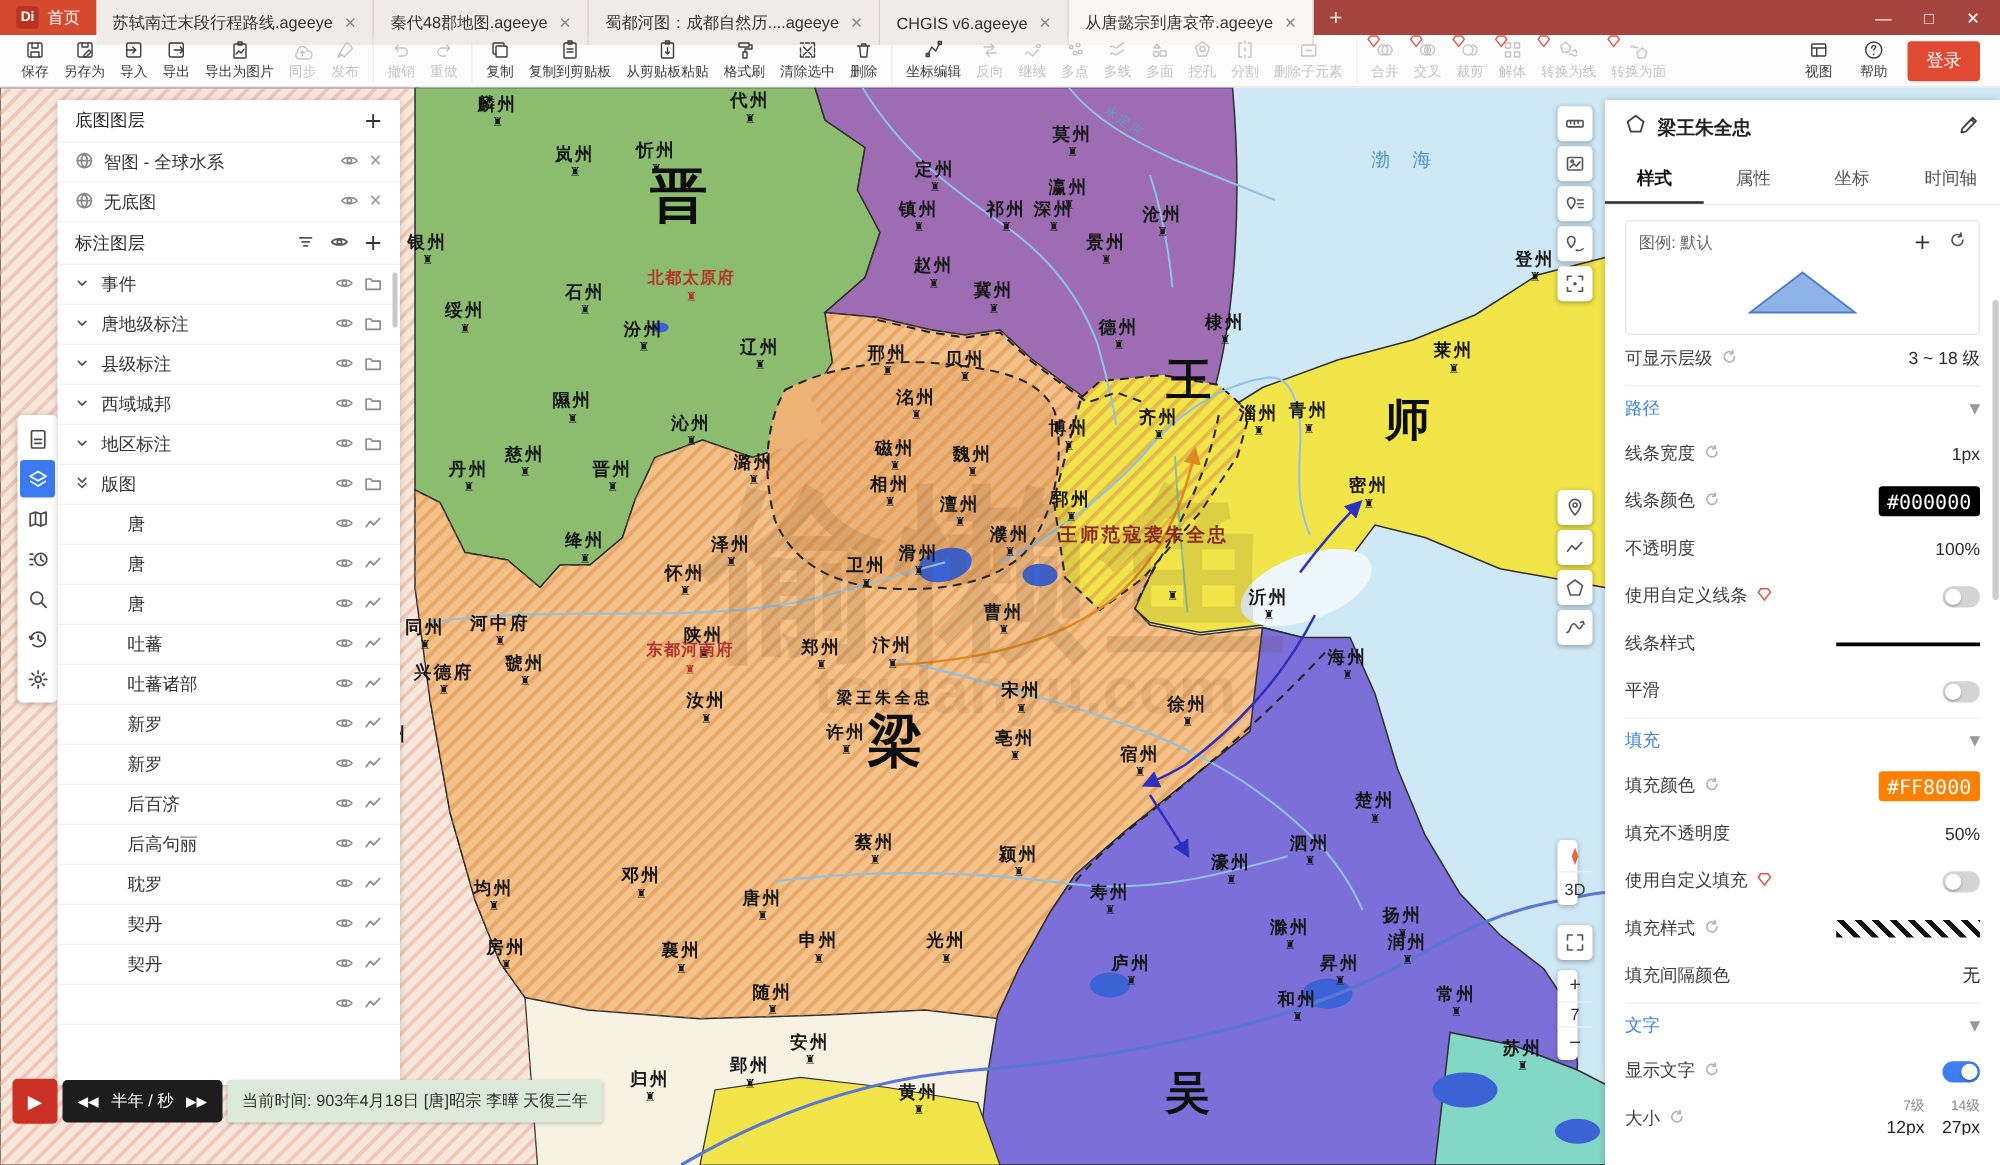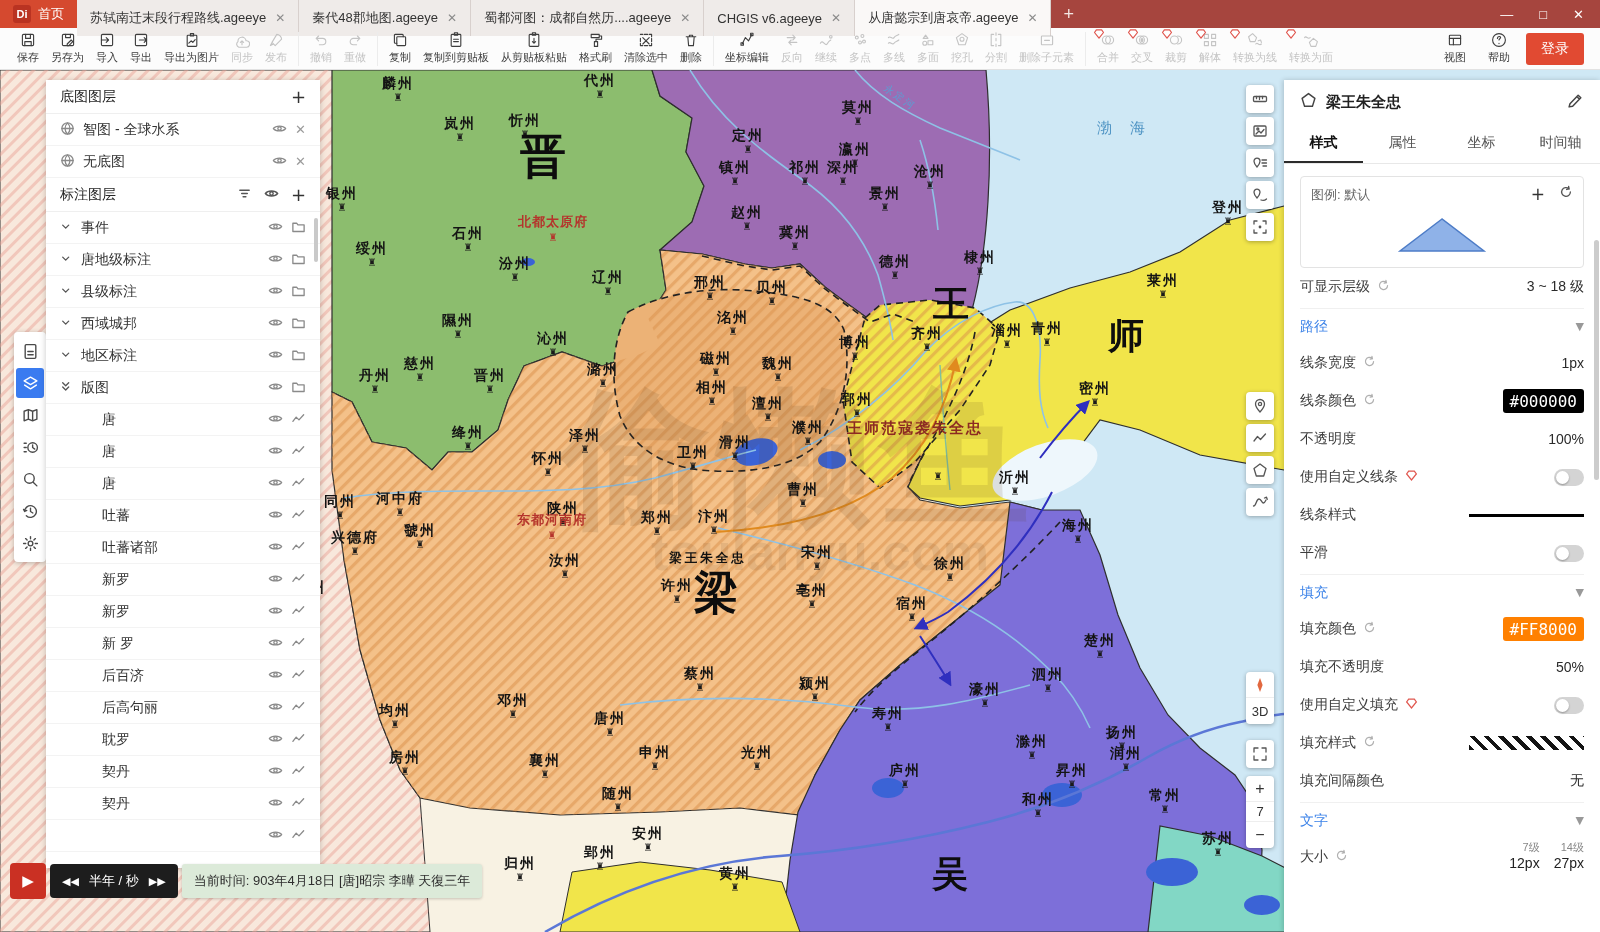--- a/index.html
+++ b/index.html
@@ -69,21 +69,21 @@
   .lrow{height:32px;display:flex;align-items:center;gap:8px;padding:0 14px;border-bottom:1px solid #f3f3f3;cursor:pointer;}
   .lrow .nm{flex:1;white-space:nowrap;overflow:hidden;}
   .lrow svg{width:15px;height:15px;stroke:#8a8a8a;fill:none;stroke-width:1.4;stroke-linecap:round;stroke-linejoin:round;flex:none;}
   .lrow .x{color:#9a9a9a;font-size:13px;font-family:"DejaVu Sans",sans-serif;}
   .grow{padding-left:12px;}
   .grow .chev svg{stroke:#555;}
   .crow{padding-left:56px;}
   .lscroll{position:absolute;right:2px;top:138px;width:4px;height:44px;background:#c9c9c9;border-radius:2px;}
 
   
-  .mtool{position:absolute;left:1246px;width:28px;display:flex;flex-direction:column;gap:4px;}
+  .mtool{position:absolute;left:1246px;width:16px;display:flex;flex-direction:column;gap:4px;}
   .mbtn{width:28px;height:28px;background:#fff;border-radius:4px;box-shadow:0 1px 4px rgba(0,0,0,.3);
     display:grid;place-items:center;color:#555;cursor:pointer;font-size:13px;}
   .mbtn svg{width:16px;height:16px;stroke:currentColor;fill:none;stroke-width:1.3;stroke-linecap:round;stroke-linejoin:round;}
   .mstack{background:#fff;border-radius:4px;box-shadow:0 1px 4px rgba(0,0,0,.3);display:flex;flex-direction:column;}
   .mstack .mcell{width:28px;height:26px;display:grid;place-items:center;color:#333;cursor:pointer;font-size:13px;border-bottom:1px solid #eee;}
   .mstack .mcell:last-child{border-bottom:none;}
   .mstack .mcell svg{width:16px;height:16px;stroke:currentColor;fill:none;stroke-width:1.3;}
   .zl{font-size:13px;color:#333;font-family:"Liberation Sans",sans-serif;}
 
   
@@ -954,30 +954,20 @@
           <span class="nm">新罗</span>
           <span><svg viewBox="0 0 16 16">
               <path d="M1.5 8C4 4.5 12 4.5 14.5 8 12 11.5 4 11.5 1.5 8z"></path>
               <circle cx="8" cy="8" r="1.8"></circle>
             </svg></span>
           <span><svg viewBox="0 0 16 16">
               <path d="M2 11l3.5-4.5 3 3L13.5 4"></path>
             </svg></span>
         </div>
         <div class="lrow crow">
-          <span class="nm">新 罗</span>
-          <span><svg viewBox="0 0 16 16">
-              <path d="M1.5 8C4 4.5 12 4.5 14.5 8 12 11.5 4 11.5 1.5 8z"></path>
-              <circle cx="8" cy="8" r="1.8"></circle>
-            </svg></span>
-          <span><svg viewBox="0 0 16 16">
-              <path d="M2 11l3.5-4.5 3 3L13.5 4"></path>
-            </svg></span>
-        </div>
-        <div class="lrow crow">
           <span class="nm">后百济</span>
           <span><svg viewBox="0 0 16 16">
               <path d="M1.5 8C4 4.5 12 4.5 14.5 8 12 11.5 4 11.5 1.5 8z"></path>
               <circle cx="8" cy="8" r="1.8"></circle>
             </svg></span>
           <span><svg viewBox="0 0 16 16">
               <path d="M2 11l3.5-4.5 3 3L13.5 4"></path>
             </svg></span>
         </div>
         <div class="lrow crow">
@@ -1254,20 +1244,31 @@
               <span>填充间隔颜色</span>
             </span>
             <span class="val">无</span>
           </div>
           <div class="rsec">
             <span>文字</span>
             <span class="car">▼</span>
           </div>
           <div class="rrow">
             <span class="lab">
+              <span>显示文字</span>
+              <span><svg viewBox="0 0 16 16">
+                  <path d="M13 8A5 5 0 1 1 11.4 4.3M11 1.6l.6 2.9-2.9.6"></path>
+                </svg></span>
+            </span>
+            <span class="toggle on">
+              <span class="knob"></span>
+            </span>
+          </div>
+          <div class="rrow">
+            <span class="lab">
               <span>大小</span>
               <span><svg viewBox="0 0 16 16">
                   <path d="M13 8A5 5 0 1 1 11.4 4.3M11 1.6l.6 2.9-2.9.6"></path>
                 </svg></span>
             </span>
             <span class="dual">
               <span class="dc">
                 <span class="dh">7级</span>
                 <span class="dv">12px</span>
               </span>

